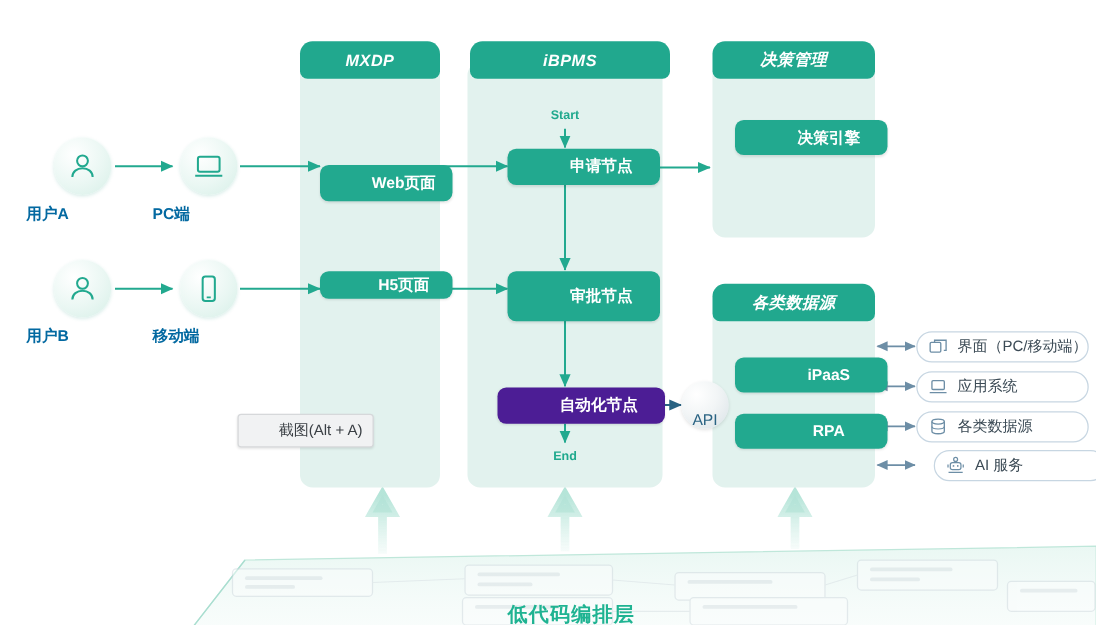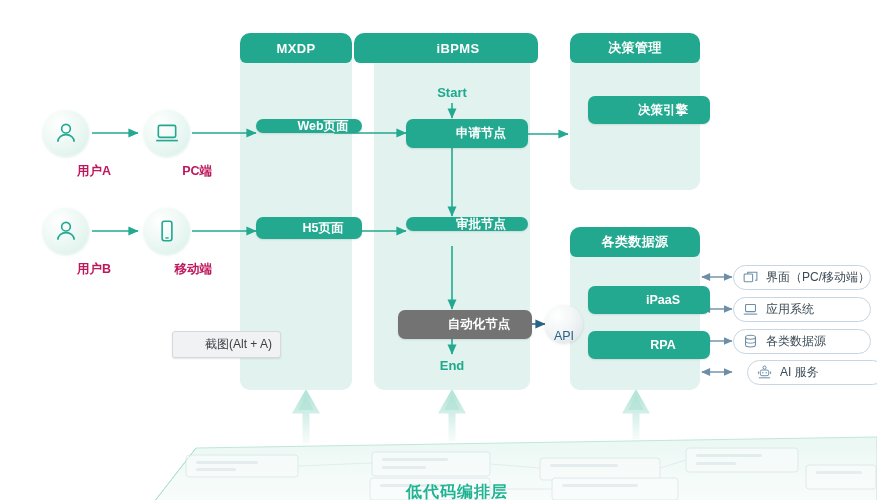--- a/index.html
+++ b/index.html
@@ -8,44 +8,44 @@
     font-family:"Liberation Sans","DejaVu Sans",sans-serif;
     position:relative;
   }
   #stage{position:absolute;left:0;top:0;width:877px;height:500px;}
   .col-panel{
     position:absolute;background:#e2f2ee;border-radius:10px;
   }
   .col-head{
     position:absolute;background:#21a88e;border-radius:10px 10px 6px 6px;
     color:#fff;font-weight:bold;font-size:13px;
-    display:flex;align-items:center;justify-content:center;letter-spacing:.4px;
+    display:flex;align-items:center;justify-content:center;letter-spacing:.4px;font-style:italic;
   }
   .node{
     position:absolute;background:#22a98f;border-radius:7px;color:#fff;
     font-weight:bold;font-size:12.5px;
     display:flex;align-items:center;justify-content:center;
     box-shadow:0 1px 2px rgba(0,0,0,.10);
     padding-left:28px;
   }
-  .node.dark{background:#737373;font-family:Liberation Serif, serif;}
+  .node.dark{background:#4c1d95;font-family:Liberation Serif, serif;}
   .lbl{
-    position:absolute;color:#1fa98d;font-weight:bold;font-size:13px;
+    position:absolute;color:#1fa98d;font-weight:bold;font-size:10px;
     display:flex;align-items:center;justify-content:center;white-space:nowrap;
   }
 
   
   .circ{
     position:absolute;width:46px;height:46px;border-radius:50%;
     background:radial-gradient(circle at 35% 30%,#ffffff 0%,#eaf7f3 55%,#d6efe7 100%);
     box-shadow:0 1px 3px rgba(31,150,125,.18);
     display:flex;align-items:center;justify-content:center;
   }
   .circ-cap{
-    position:absolute;width:90px;text-align:right;color:#be185d;
+    position:absolute;width:90px;text-align:left;color:#0369a1;
     font-weight:bold;font-size:12.5px;white-space:nowrap;
   }
 
   
   .api-sphere{
     position:absolute;width:38px;height:38px;border-radius:50%;
     background:radial-gradient(circle at 32% 28%,#ffffff 0%,#f2f5f6 45%,#d9e2e6 100%);
     box-shadow:0 1px 3px rgba(0,0,0,.12);
     display:flex;align-items:flex-end;justify-content:center;
     color:#2a6383;font-weight:normal;font-size:12.5px;
@@ -153,21 +153,21 @@
   <div class="plane-title" style="left:406px;top:482px;">低代码编排层</div>
 
   <div class="col-panel" style="left:240px;top:50px;width:112px;height:340px;"></div>
   <div class="col-panel" style="left:374px;top:50px;width:156px;height:340px;"></div>
   <div class="col-panel" style="left:570px;top:50px;width:130px;height:140px;"></div>
   <div class="col-panel" style="left:570px;top:244px;width:130px;height:146px;"></div>
 
   <div class="col-head" style="left:240px;top:33px;width:112px;height:30px;">
     <span>MXDP</span>
   </div>
-  <div class="col-head" style="left:354px;top:33px;width:160px;height:30px;padding-left:24px;">
+  <div class="col-head" style="left:376px;top:33px;width:160px;height:30px;">
     <span>iBPMS</span>
   </div>
   <div class="col-head" style="left:570px;top:33px;width:130px;height:30px;">
     <span>决策管理</span>
   </div>
   <div class="col-head" style="left:570px;top:227px;width:130px;height:30px;">
     <span>各类数据源</span>
   </div>
 
   <svg class="layer">
@@ -231,33 +231,33 @@
   <div class="circ-cap" style="left:21px;top:261px;">用户B</div>
 
   <div class="circ" style="left:144px;top:208px;">
     <svg width="26" height="26" viewBox="0 0 24 24">
       <rect x="7.5" y="3" width="9" height="18" rx="2" fill="none" stroke="#22a98f" stroke-width="1.5"></rect>
       <line x1="10.5" y1="18.4" x2="13.5" y2="18.4" stroke="#22a98f" stroke-width="1.3"></line>
     </svg>
   </div>
   <div class="circ-cap" style="left:122px;top:261px;">移动端</div>
 
-  <div class="node" style="left:256px;top:119px;width:78px;height:14px;">
+  <div class="node" style="left:256px;top:132px;width:78px;height:29px;">
     <span>Web页面</span>
   </div>
   <div class="node" style="left:256px;top:217px;width:78px;height:22px;">
     <span>H5页面</span>
   </div>
 
   <div class="lbl" style="left:420px;top:83px;width:64px;height:18px;">Start</div>
 
   <div class="node" style="left:406px;top:119px;width:94px;height:29px;">
     <span>申请节点</span>
   </div>
-  <div class="node" style="left:406px;top:217px;width:94px;height:14px;">
+  <div class="node" style="left:406px;top:217px;width:94px;height:40px;">
     <span>审批节点</span>
   </div>
   <div class="node dark" style="left:398px;top:310px;width:106px;height:29px;">
     <span>自动化节点</span>
   </div>
 
   <div class="lbl" style="left:424px;top:356px;width:56px;height:18px;">End</div>
 
   <div class="api-sphere" style="left:545px;top:305px;">
     <span>API</span>
@@ -304,15 +304,15 @@
       <circle cx="12" cy="5" r="2.2" fill="none" stroke="#6d8ea6" stroke-width="1.4"></circle>
       <rect x="6" y="8.5" width="12" height="8" rx="2.4" fill="none" stroke="#6d8ea6" stroke-width="1.4"></rect>
       <circle cx="9.6" cy="12.3" r="1" fill="#6d8ea6"></circle>
       <circle cx="14.4" cy="12.3" r="1" fill="#6d8ea6"></circle>
       <path d="M4 19.5h16" stroke="#6d8ea6" stroke-width="1.4"></path>
       <path d="M3.4 10.6v3.4M20.6 10.6v3.4" stroke="#6d8ea6" stroke-width="1.4"></path>
     </svg>
     <span class="cap-txt">AI 服务</span>
   </div>
 
-  <div class="tooltip" style="left:172px;top:331px;padding-left:32px;">截图(Alt + A)</div>
+  <div class="tooltip" style="left:190px;top:331px;padding-left:32px;">截图(Alt + A)</div>
 
 </div>
 
 </body></html>

